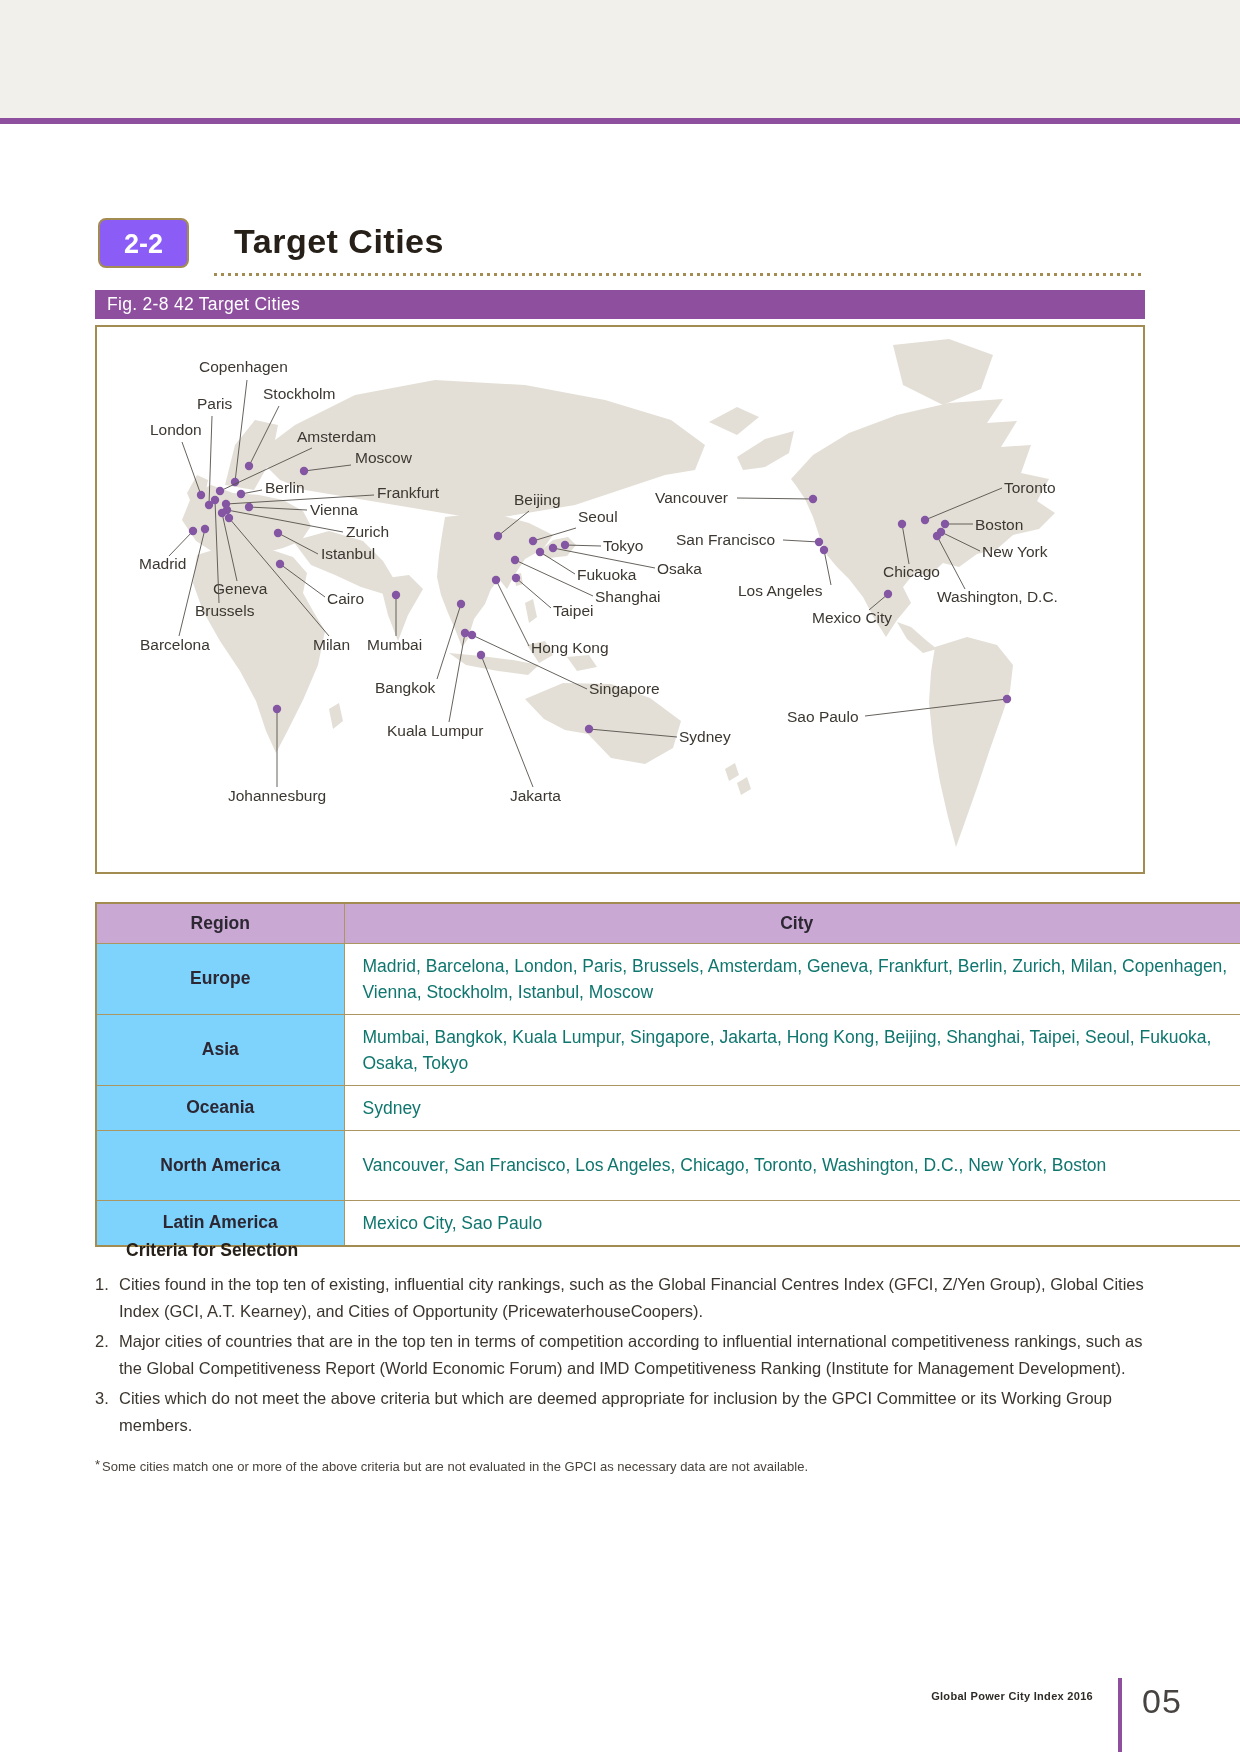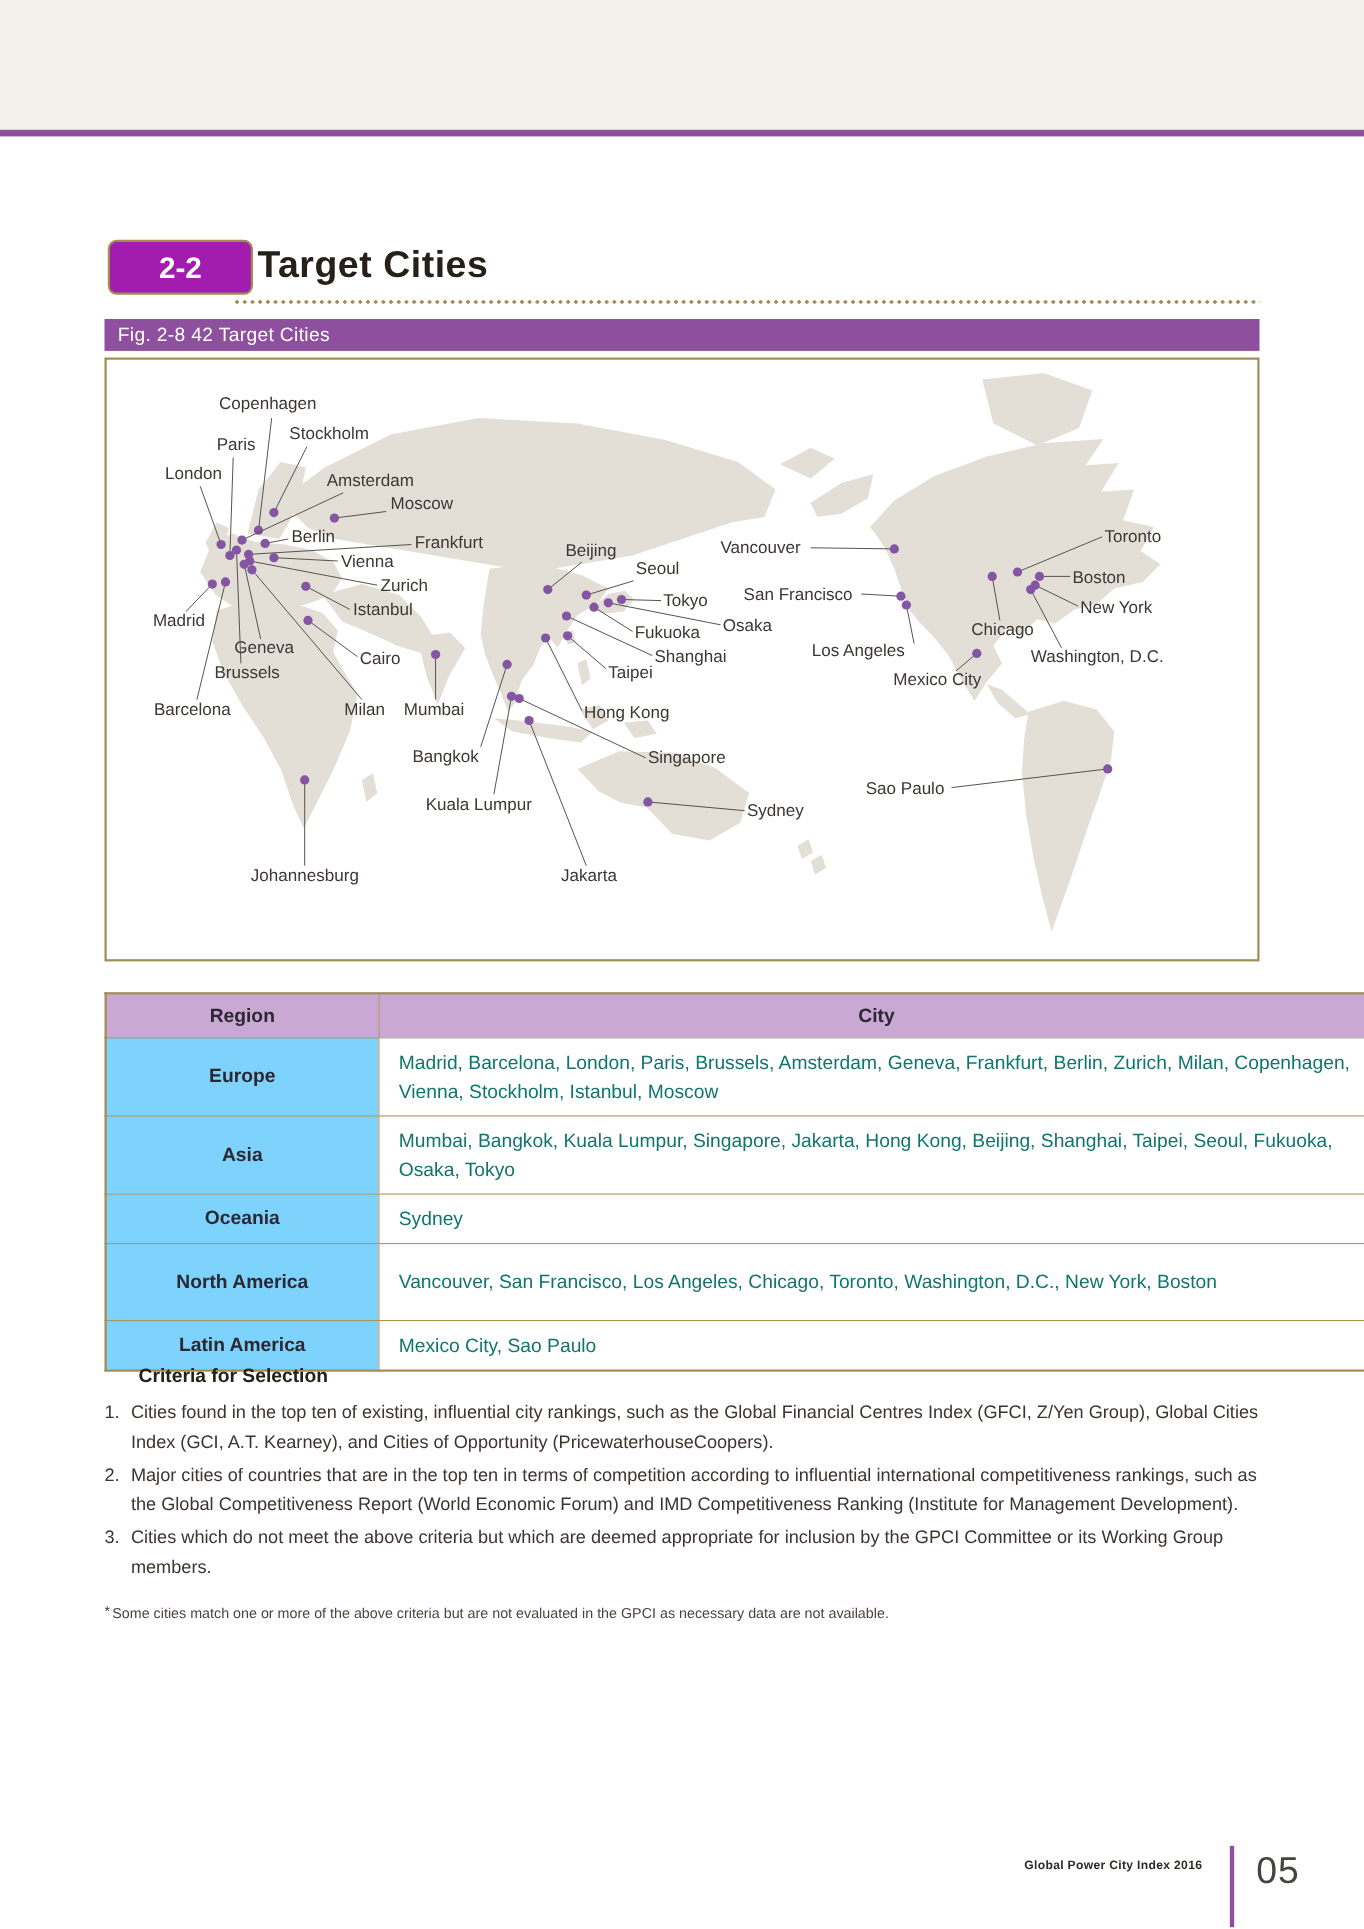--- a/index.html
+++ b/index.html
@@ -4,22 +4,22 @@
 <style>
   html,body{margin:0;padding:0;background:#ffffff;}
   .page{position:relative;width:1240px;height:1754px;background:#ffffff;
         font-family:"Liberation Sans",sans-serif;overflow:hidden;}
 
   
   .top-band{position:absolute;top:0;left:0;width:1240px;height:118px;
             background:#f2f0ea;border-bottom:6px solid #8e4f9e;}
 
   
-  .sec-badge{position:absolute;left:98px;top:218px;width:132px;height:50px;
-             background:#a21caf;border:2px solid #a38c52;border-radius:8px;
+  .sec-badge{position:absolute;left:98px;top:218px;width:91px;height:50px;
+             background:#8b5cf6;border:2px solid #a38c52;border-radius:8px;
              color:#ffffff;font-size:27px;font-weight:bold;line-height:48px;
              text-align:center;box-sizing:border-box;}
   .sec-title{position:absolute;left:234px;top:222px;font-size:34px;font-weight:600;
              color:#262019;letter-spacing:0.5px;}
   .dotted-rule{position:absolute;left:212px;top:272px;width:933px;height:5px;
                background-image:radial-gradient(circle,#a38c52 1.5px,rgba(0,0,0,0) 1.8px);
                background-size:7px 5px;background-repeat:repeat-x;}
 
   
   .fig-bar{position:absolute;left:95px;top:290px;width:1050px;height:29px;

